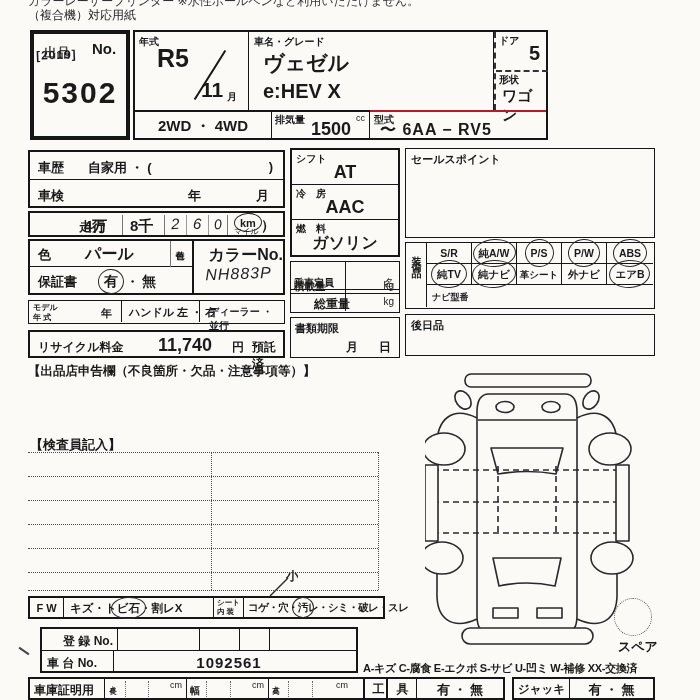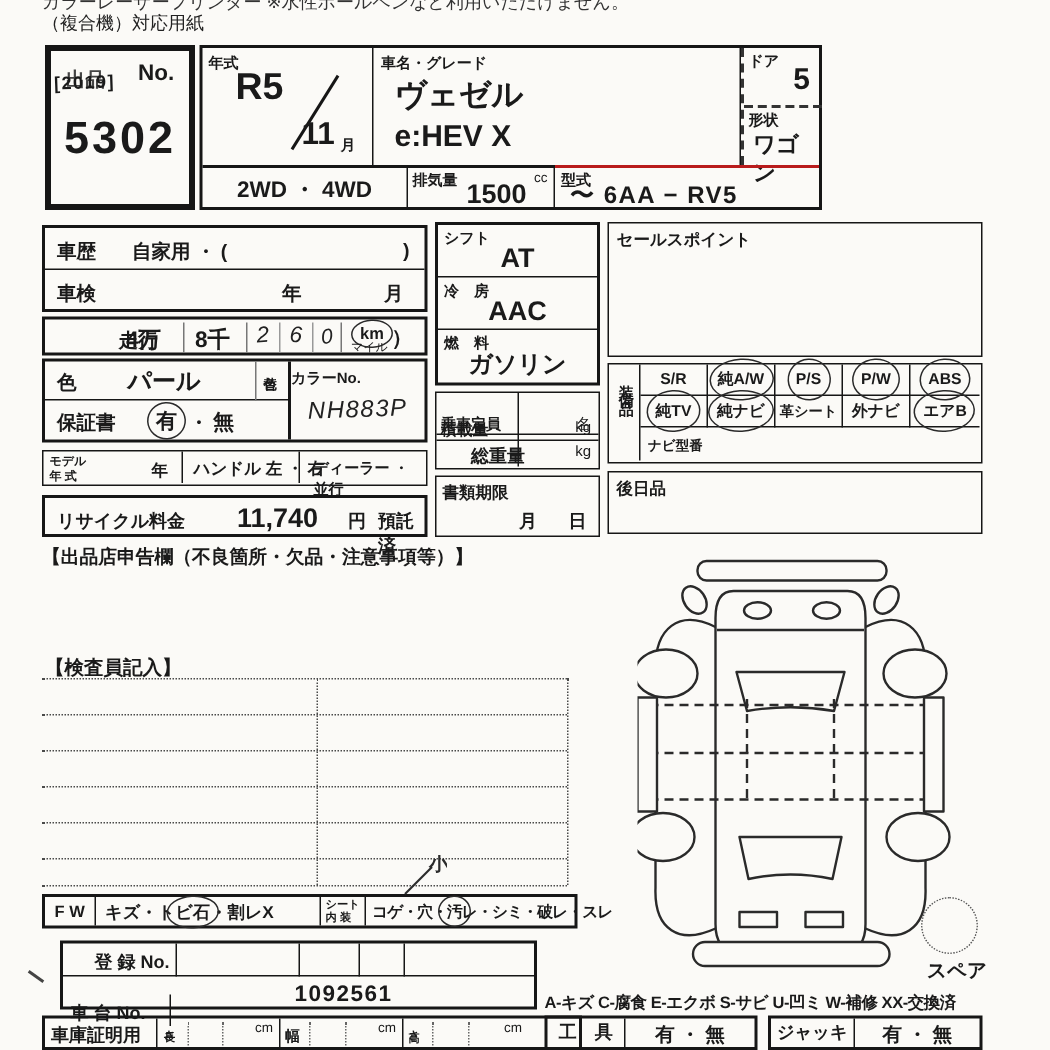--- a/index.html
+++ b/index.html
@@ -116,21 +116,21 @@
       <div class="abs" style="left:140px;top:0;height:26px;border-left:1px solid #777;"></div>
       <span class="vert abs b" style="left:145px;top:3px;font-size:9px;">色替</span>
     </div>
     <div class="cell" style="left:0;top:26px;width:162px;height:26px;">
       <span class="abs b" style="left:8px;top:6px;font-size:13px;">保証書</span>
       <span class="abs b circ" style="left:74px;top:5px;font-size:14px;">有</span>
       <span class="abs b" style="left:96px;top:6px;font-size:13px;">・</span>
       <span class="abs b" style="left:112px;top:6px;font-size:14px;">無</span>
     </div>
     <div class="cell" style="left:164px;top:0;width:89px;height:52px;">
-      <div class="abs b" style="left:0;top:4px;width:100%;text-align:left;font-size:10px;">カラーNo.</div>
+      <div class="abs b" style="left:0;top:4px;width:100%;text-align:right;font-size:16px;">カラーNo.</div>
       <div class="abs hw" style="left:0;top:24px;width:100%;text-align:center;font-size:16px;letter-spacing:1px;transform:rotate(-2deg);">NH883P</div>
     </div>
   </div>
 
   <div class="box" style="left:28px;top:300px;width:257px;height:24px;border-width:1.6px;">
     <span class="abs b" style="left:4px;top:1px;font-size:8px;">モデル</span>
     <span class="abs b" style="left:4px;top:11px;font-size:8px;">年 式</span>
     <span class="abs b" style="left:72px;top:5px;font-size:11px;">年</span>
     <div class="abs" style="left:92px;top:0;height:21px;border-left:1.6px solid #161616;"></div>
     <span class="abs b" style="left:100px;top:4px;font-size:11px;">ハンドル  左 ・ 右</span>
@@ -259,21 +259,21 @@
   <div class="box" style="left:40px;top:627px;width:318px;height:46px;">
     <div class="cell" style="left:0;top:0;width:100%;height:22px;border-bottom:1.4px solid #161616;">
       <div class="cell" style="left:16px;top:0;width:60px;height:22px;border-right:1.6px solid #161616;">
         <span class="abs b" style="left:5px;top:4px;font-size:12px;">登 録 No.</span>
       </div>
       <div class="abs" style="left:157px;top:0;height:22px;border-left:1.4px solid #161616;"></div>
       <div class="abs" style="left:197px;top:0;height:22px;border-left:1.4px solid #161616;"></div>
       <div class="abs" style="left:227px;top:0;height:22px;border-left:1.4px solid #161616;"></div>
     </div>
     <div class="cell" style="left:0;top:22px;width:100%;height:21px;">
-      <div class="cell" style="left:0;top:12px;width:72px;height:21px;border-right:1.6px solid #161616;">
+      <div class="cell" style="left:0;top:0;width:72px;height:21px;border-right:1.6px solid #161616;">
         <span class="abs b" style="left:5px;top:4px;font-size:12px;">車 台 No.</span>
       </div>
       <div class="abs b" style="left:60px;top:3px;width:254px;text-align:center;font-size:15px;letter-spacing:1px;">1092561</div>
     </div>
   </div>
   <div class="abs" style="left:18px;top:650px;width:12px;height:2px;background:#444;transform:rotate(35deg);"></div>
 
   <div class="box" style="left:28px;top:677px;width:360px;height:23px;">
     <div class="cell" style="left:0;top:0;width:75px;height:19px;border-right:1.6px solid #161616;">
       <span class="abs b" style="left:4px;top:3px;font-size:12px;">車庫証明用</span>

